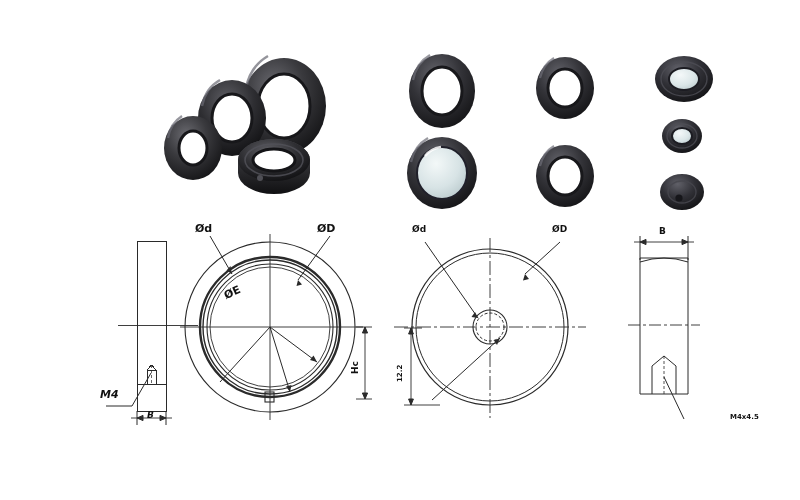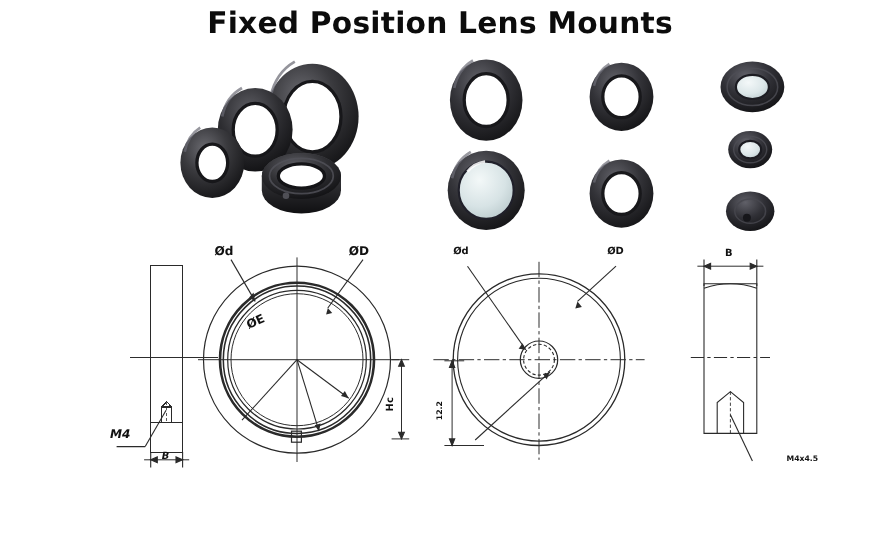--- a/index.html
+++ b/index.html
@@ -61,21 +61,20 @@
   .dim-label.tiny  { font-size: 7px; font-weight: bold; }
   .dim-label.med   { font-size: 11px; }
   .rot90  { transform: rotate(-90deg); transform-origin: left top; }
   .rot-sl { transform: rotate(-24deg); transform-origin: left top; }
 </style>
 </head>
 <body>
 
 <div id="page">
 
-  <div id="page-title">Fixed Position Lens Mounts</div>
 
   <div id="photo-band">
 
     <div class="photo-group" style="left:160px; top:0px;">
       <svg width="200" height="170" viewBox="0 0 200 170">
         <defs>
           <radialGradient id="ringGradA" cx="38%" cy="30%" r="78%">
             <stop offset="0%" stop-color="#6a6a70"></stop>
             <stop offset="45%" stop-color="#3a3a3e"></stop>
             <stop offset="100%" stop-color="#121214"></stop>
@@ -343,17 +342,17 @@
           <line x1="8" y1="20" x2="68" y2="20" stroke-width="0.9"></line>
           <polygon points="14,20 20,17.4 20,22.6"></polygon>
           <polygon points="62,20 56,17.4 56,22.6"></polygon>
         </g>
 
         <g stroke="#2a2a2a" fill="none" stroke-width="1">
           <line x1="38" y1="155" x2="58" y2="197"></line>
         </g>
       </svg>
       <div class="dim-label small" style="left:33px; top:4px;">B</div>
-      <div class="dim-label tiny" style="left:49px; top:191px;padding-left:40px;">M4x4.5</div>
+      <div class="dim-label tiny" style="left:64px; top:191px;padding-left:40px;">M4x4.5</div>
     </div>
 
   </div>
 </div>
 
 </body></html>

